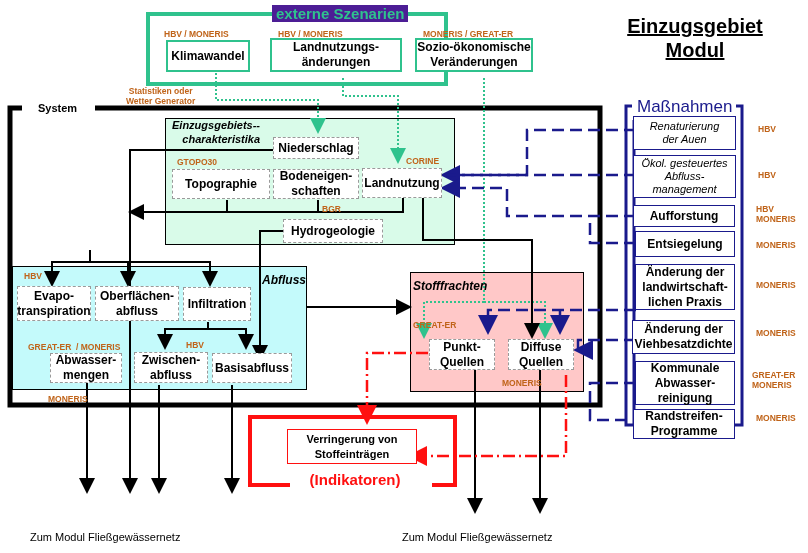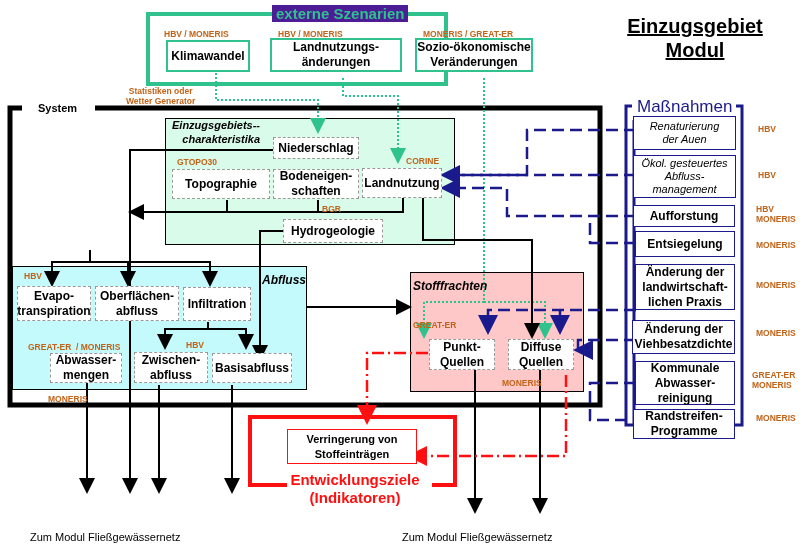--- a/index.html
+++ b/index.html
@@ -140,21 +140,20 @@
 <div class="model" style="left:413px;top:320px;">GREAT-ER</div>
 <div class="box dotted" style="left:429px;top:339px;width:66px;height:31px;white-space:pre;">Punkt-
 Quellen</div>
 <div class="box dotted" style="left:508px;top:339px;width:66px;height:31px;white-space:pre;">Diffuse
 Quellen</div>
 <div class="model" style="left:502px;top:378px;">MONERIS</div>
 
 <div class="box" style="left:287px;top:429px;width:130px;height:35px;border:1px solid #ff1010;font-size:11px;white-space:pre;">Verringerung von
 Stoffeinträgen</div>
 <div class="abs" style="left:270px;top:471px;width:170px;text-align:center;color:#ff1010;font-weight:bold;font-size:15px;line-height:18px;">
-  <div style="background:#fff;display:inline-block;padding:0 3px;">Entwicklungsziele</div>
   <div>(Indikatoren)</div>
 </div>
 
 <div class="abs" style="left:637px;top:97px;font-weight:normal;font-size:17px;color:#1a1a8c;">Maßnahmen</div>
 <div class="box blue-box ital" style="left:633px;top:116px;width:103px;height:34px;white-space:pre;font-size:11px;line-height:13px;">Renaturierung
 der Auen</div>
 <div class="model" style="left:758px;top:124px;">HBV</div>
 <div class="box blue-box ital" style="left:633px;top:155px;width:103px;height:43px;white-space:pre;font-size:11px;line-height:13px;">Ökol. gesteuertes
 Abfluss-
 management</div>

